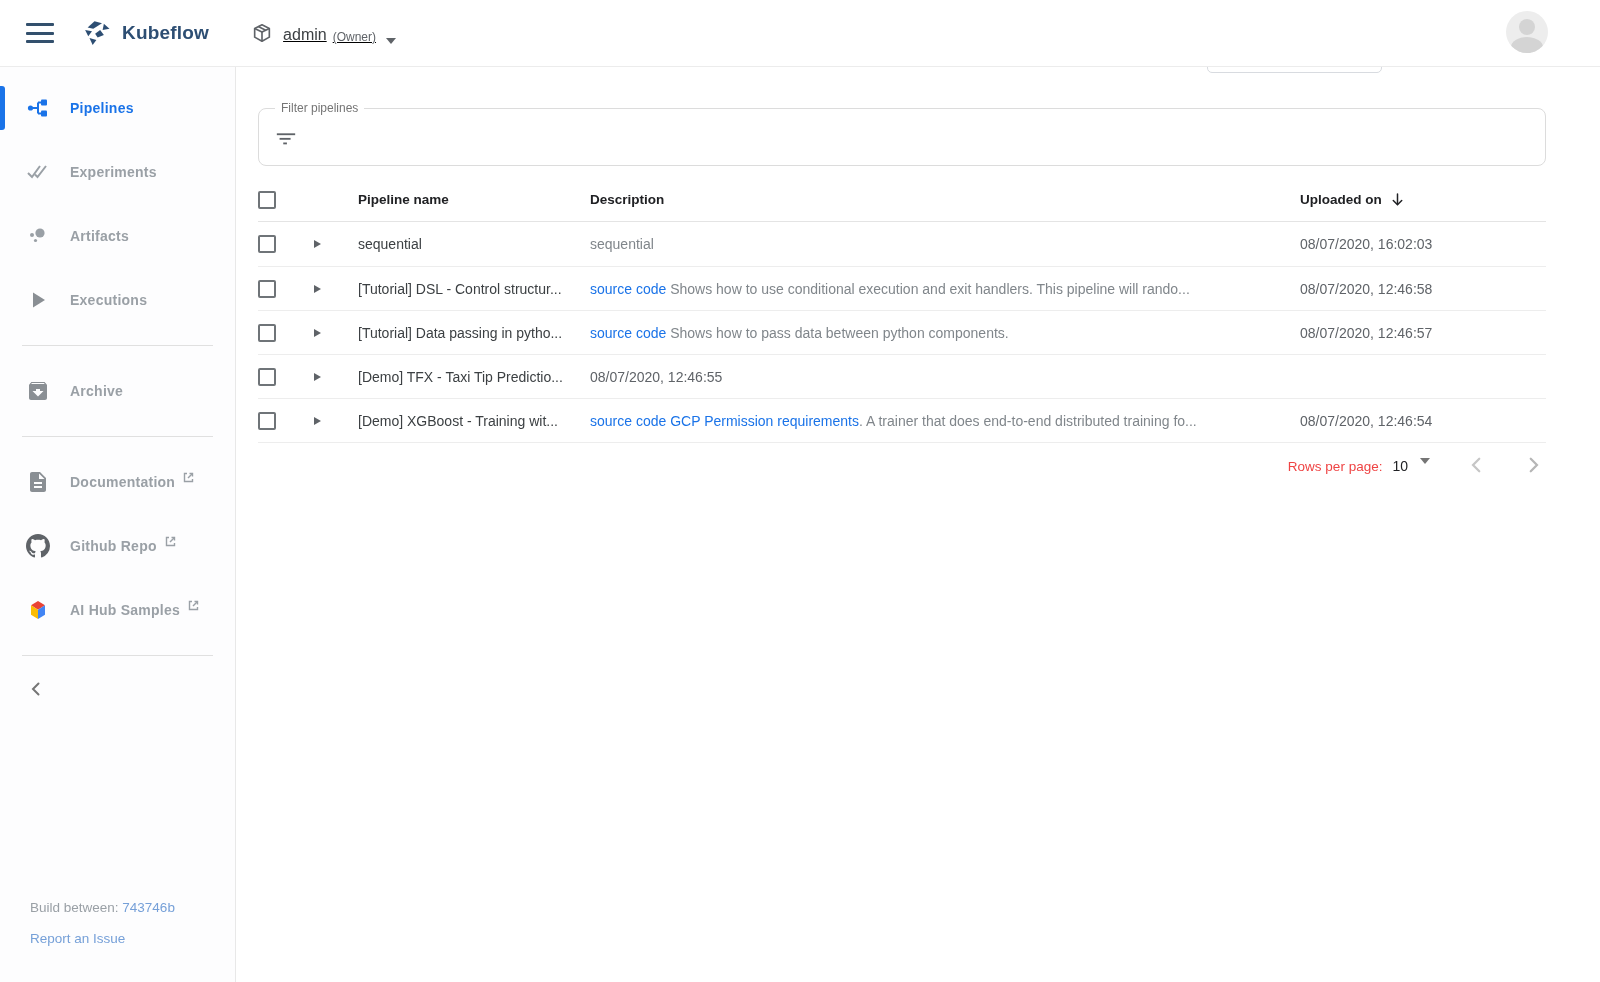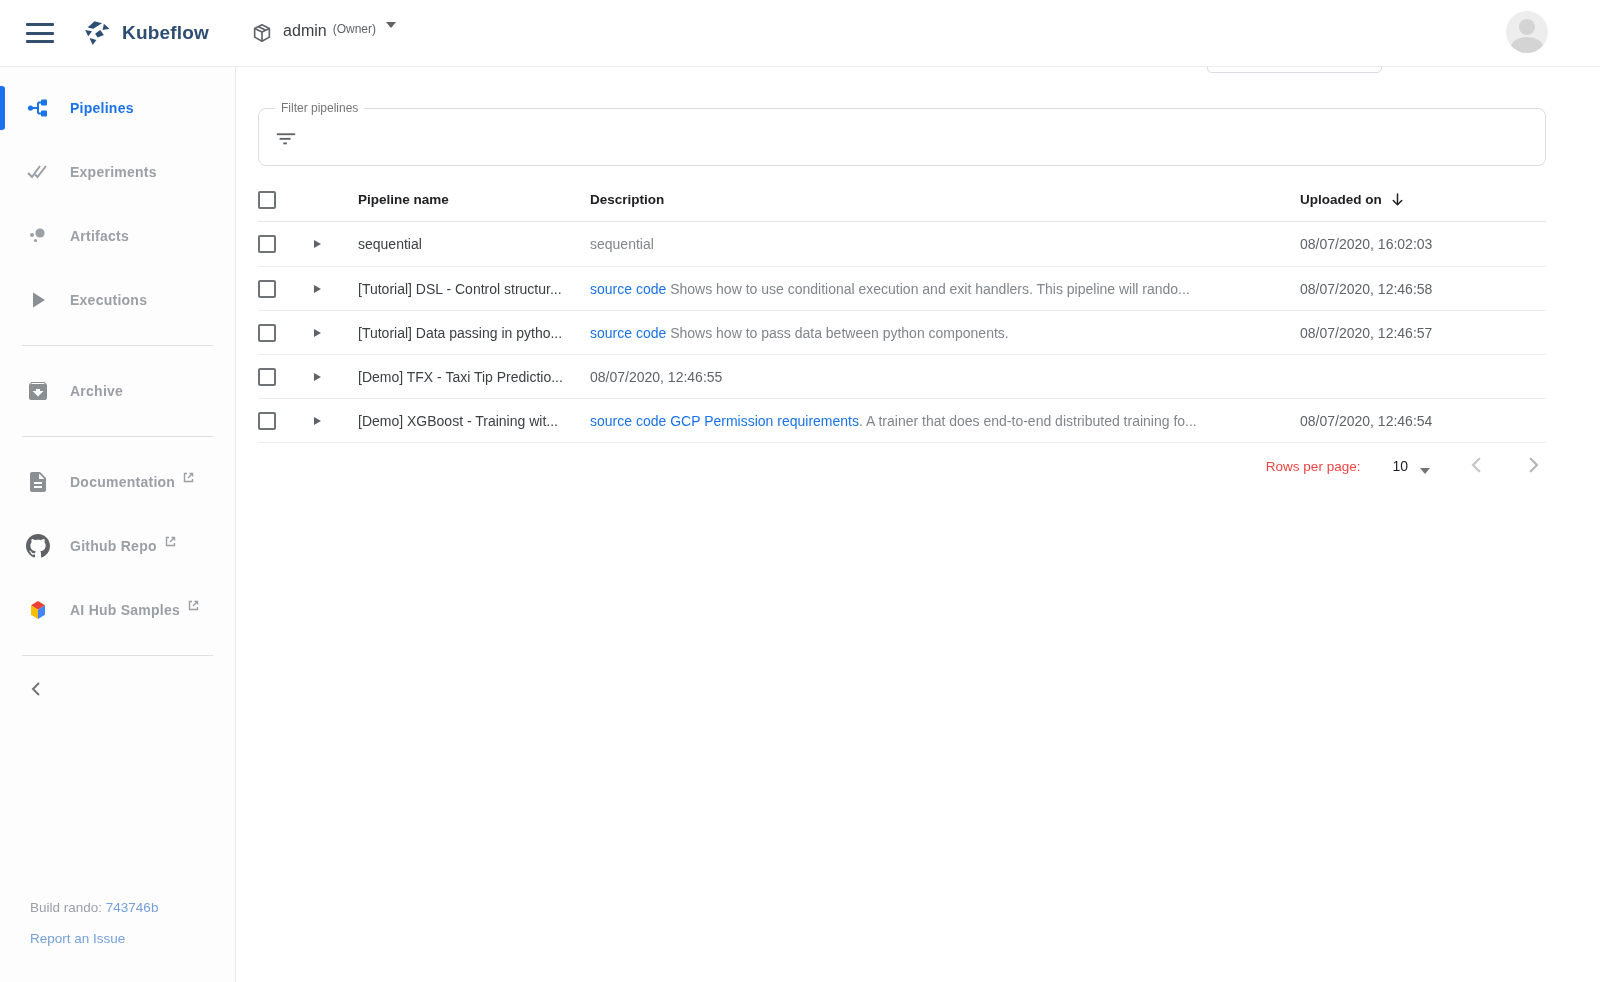--- a/index.html
+++ b/index.html
@@ -7,21 +7,21 @@
 
   
   .topbar { position:fixed; top:0; left:0; width:1600px; height:67px; background:#fff;
             border-bottom:1px solid #ececec; display:flex; align-items:center; z-index:10; }
   .hamburger { margin-left:26px; width:28px; height:20px; display:flex; flex-direction:column;
                justify-content:space-between; cursor:pointer; }
   .hamburger span { display:block; height:3px; background:#33506d; border-radius:1px; }
   .logo-wrap { display:flex; align-items:center; margin-left:28px; cursor:pointer; }
   .logo-mark { width:30px; height:30px; }
   .logo-text { margin-left:10px; font-size:19px; font-weight:bold; color:#2d4e73; letter-spacing:.2px; }
-  .ns-select { display:flex; align-items:flex-start; margin-left:42px; cursor:pointer; }
+  .ns-select { display:flex; align-items:flex-end; margin-left:42px; cursor:pointer;text-decoration:underline; }
   .ns-icon { width:22px; height:22px; }
   .ns-name { margin-left:10px; font-size:16px; color:#3c4043; }
   .ns-role { margin-left:6px; font-size:12px; color:#5f6368; }
   .caret-down { margin-left:10px; width:0; height:0; border-left:5px solid transparent;
                 border-right:5px solid transparent; border-top:6px solid #5f6368; }
   .avatar { position:absolute; right:52px; top:11px; width:42px; height:42px; border-radius:50%;
             background:#ededed; overflow:hidden; cursor:pointer; }
   .avatar .head { position:absolute; left:13px; top:8px; width:16px; height:16px; border-radius:50%; background:#d4d4d4; }
   .avatar .body { position:absolute; left:5px; top:26px; width:32px; height:20px; border-radius:50% 50% 4px 4px; background:#d4d4d4; }
 
@@ -79,21 +79,21 @@
   .col-desc .link { color:#1a73e8; cursor:pointer; }
   .col-date { width:246px; flex:none; font-size:14px; color:#5f6368; display:flex; align-items:center; }
   .checkbox { width:18px; height:18px; border:2px solid #6f7478; border-radius:2px; background:#fff; cursor:pointer; }
   .expander { width:0; height:0; border-left:7px solid #5f6368; border-top:4.5px solid transparent;
               border-bottom:4.5px solid transparent; cursor:pointer; }
   .sort-arrow { margin-left:8px; }
 
   
   .pager { display:flex; align-items:center; justify-content:flex-end; height:46px; padding-right:4px; }
   .pager-label { font-size:13.5px; color:#ef4444; }
-  .pager-size { display:flex; align-items:flex-end; margin-left:32px; cursor:pointer; }
+  .pager-size { display:flex; align-items:flex-start; margin-left:10px; cursor:pointer; }
   .pager-size .val { font-size:14px; color:#202124; }
   .pager-size .caret-down { margin-left:12px; border-top-color:#757575; }
   .pg-btn { background:none; border:none; margin-left:38px; cursor:pointer; padding:0; }
 </style>
 </head>
 <body>
 
 <div class="topbar">
   <div class="hamburger">
     <span></span>
@@ -233,21 +233,21 @@
   <div class="side-divider"></div>
 
   <div class="collapse-btn">
     <svg width="16" height="16" viewBox="0 0 16 16" fill="none" stroke="#757575" stroke-width="2" stroke-linecap="round">
       <path d="M10.5 2.5 L5 8 L10.5 13.5"></path>
     </svg>
   </div>
 
   <div class="side-footer">
     <div class="build-line">
-      <span>Build rando:</span>
+      <span>Build between:</span>
       <span class="blue-soft">743746b</span>
     </div>
     <div class="report-line">
       <span class="blue-soft">Report an Issue</span>
     </div>
   </div>
 </div>
 
 <div class="content">
 

